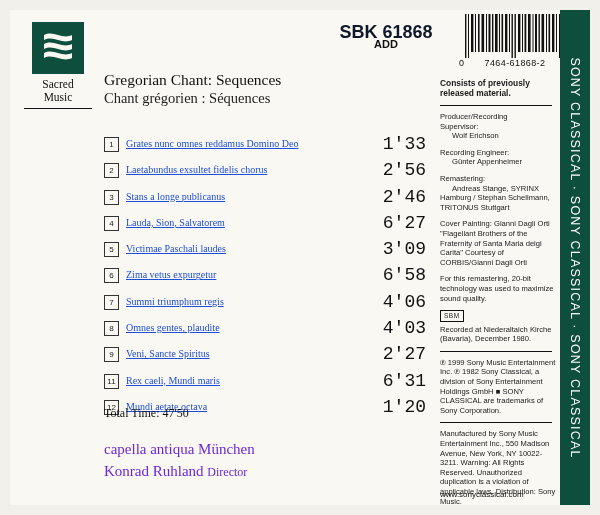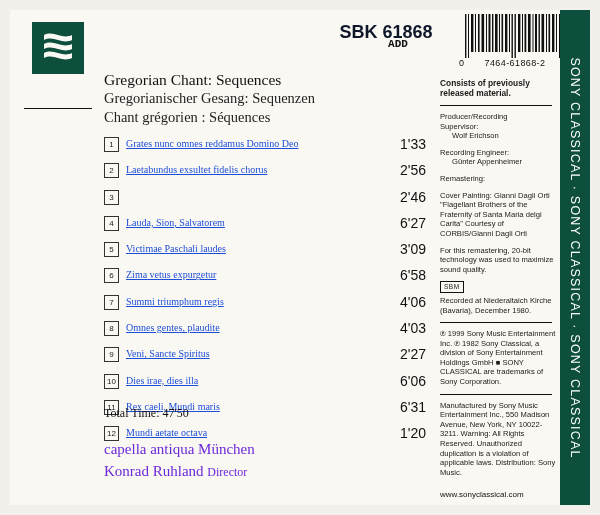--- a/index.html
+++ b/index.html
@@ -44,22 +44,22 @@
   .logo-rule{
     position:absolute;left:24px;top:108px;width:68px;border-top:1px solid #111;
   }
 
   
   .cat-num{
     position:absolute;left:336px;top:22px;width:100px;text-align:center;
     font-family:"Liberation Sans", sans-serif;font-size:18px;font-weight:bold;color:#0f172a;
   }
   .cat-add{
-    position:absolute;left:348px;top:38px;width:100px;text-align:center;
-    font-family:Liberation Mono, monospace;font-size:11px;font-weight:bold;color:#111;
+    position:absolute;left:336px;top:38px;width:100px;text-align:center;
+    font-family:Liberation Sans, sans-serif;font-size:11px;font-weight:bold;color:#111;
   }
   .barcode{
     position:absolute;left:463px;top:14px;width:104px;height:44px;
   }
   .barcode-digits{
     position:absolute;left:459px;top:58px;width:112px;
     font-family:"Liberation Sans", sans-serif;font-size:9px;letter-spacing:0.4px;color:#111;
     display:flex;justify-content:space-between;
   }
 
@@ -76,22 +76,22 @@
     border:1px solid #333;
     font-family:"Liberation Sans", sans-serif;
     font-size:8px;line-height:13px;text-align:center;color:#222;
   }
   .tname{
     position:absolute;left:22px;top:0;
     font-size:10px;line-height:22px;color:#1d4ed8;text-decoration:underline;
   }
   .ttime{
     position:absolute;right:0;top:0;
-    font-size:14px;line-height:22px;color:#111;
-    font-family:Liberation Sans, sans-serif;
+    font-size:18px;line-height:22px;color:#111;
+    font-family:Liberation Mono, monospace;
   }
   .total{
     position:absolute;left:104px;top:406px;width:322px;
     font-size:12px;color:#111;
   }
   .performer{
     position:absolute;left:104px;top:438px;width:330px;
     font-size:15px;line-height:22px;color:#6d28d9;
   }
   .performer .role{font-size:12px;}
@@ -120,20 +120,24 @@
 
 <div class="page">
   <div class="inner"></div>
 
   <div class="logo-box">
     <svg width="36" height="38" viewBox="0 0 36 38" aria-hidden="true">
       <path d="M4 6 C14 1, 22 11, 32 6 L32 11 C22 16, 14 6, 4 11 Z" fill="#faf8f3"></path>
       <path d="M4 15 C14 10, 22 20, 32 15 L32 20 C22 25, 14 15, 4 20 Z" fill="#faf8f3"></path>
       <path d="M4 24 C14 19, 22 29, 32 24 L32 29 C22 34, 14 24, 4 29 Z" fill="#faf8f3"></path>
     </svg>
+  </div>
+  <div class="logo-label">
+    <div>Sacred</div>
+    <div>Music</div>
   </div>
   <div class="logo-rule"></div>
 
   <div class="cat-num">SBK 61868</div>
   <div class="cat-add">ADD</div>
 
   <div class="barcode">
     <svg width="104" height="44" viewBox="0 0 104 44" aria-hidden="true">
       <rect x="0" y="0" width="104" height="44" fill="#faf8f3"></rect>
       <g fill="#111">
@@ -171,37 +175,37 @@
     </svg>
   </div>
   <div class="barcode-digits">
     <span>0</span>
     <span>7464-61868-2</span>
     <span>4</span>
   </div>
 
   <div class="titles">
     <div class="title-line">Gregorian Chant: Sequences</div>
-    <div class="title-line sub">Gregorianischer Gesang: Sequenzen</div>
     <div class="title-line sub">Chant grégorien : Séquences</div>
   </div>
 
   <div class="tracks">
     <div class="track">
       <span class="tnum">1</span>
       <span class="tname">Grates nunc omnes reddamus Domino Deo</span>
       <span class="ttime">1'33</span>
     </div>
     <div class="track">
       <span class="tnum">2</span>
       <span class="tname">Laetabundus exsultet fidelis chorus</span>
       <span class="ttime">2'56</span>
     </div>
     <div class="track">
       <span class="tnum">3</span>
+      <span class="tname">Stans a longe publicanus</span>
       <span class="ttime">2'46</span>
     </div>
     <div class="track">
       <span class="tnum">4</span>
       <span class="tname">Lauda, Sion, Salvatorem</span>
       <span class="ttime">6'27</span>
     </div>
     <div class="track">
       <span class="tnum">5</span>
       <span class="tname">Victimae Paschali laudes</span>
@@ -219,25 +223,20 @@
     </div>
     <div class="track">
       <span class="tnum">8</span>
       <span class="tname">Omnes gentes, plaudite</span>
       <span class="ttime">4'03</span>
     </div>
     <div class="track">
       <span class="tnum">9</span>
       <span class="tname">Veni, Sancte Spiritus</span>
       <span class="ttime">2'27</span>
-    </div>
-    <div class="track">
-      <span class="tnum">10</span>
-      <span class="tname">Dies irae, dies illa</span>
-      <span class="ttime">6'06</span>
     </div>
     <div class="track">
       <span class="tnum">11</span>
       <span class="tname">Rex caeli, Mundi maris</span>
       <span class="ttime">6'31</span>
     </div>
     <div class="track">
       <span class="tnum">12</span>
       <span class="tname">Mundi aetate octava</span>
       <span class="ttime">1'20</span>
@@ -261,20 +260,21 @@
       <div>Producer/Recording</div>
       <div>Supervisor:</div>
       <div><b>Wolf Erichson</b></div>
     </div>
     <div class="blk">
       <div>Recording Engineer:</div>
       <div><b>Günter Appenheimer</b></div>
     </div>
     <div class="blk">
       <div>Remastering:</div>
+      <div><b>Andreas Stange, SYRINX Hamburg / Stephan Schellmann, TRITONUS Stuttgart</b></div>
     </div>
     <div class="blk">Cover Painting: Gianni Dagli Orti "Flagellant Brothers of the Fraternity of Santa Maria delgi Carita" Courtesy of CORBIS/Gianni Dagli Orti</div>
     <div class="blk">For this remastering, 20-bit technology was used to maximize sound quality.</div>
     <div class="sbm">SBM</div>
     <div class="blk">Recorded at Niederaltaich Kirche (Bavaria), December 1980.</div>
     <div class="rule"></div>
     <div class="blk">℗ 1999 Sony Music Entertainment Inc. ℗ 1982 Sony Classical, a division of Sony Entertainment Holdings GmbH ■ SONY CLASSICAL are trademarks of Sony Corporation.</div>
     <div class="rule"></div>
     <div class="blk">Manufactured by Sony Music Entertainment Inc., 550 Madison Avenue, New York, NY 10022-3211. Warning: All Rights Reserved. Unauthorized duplication is a violation of applicable laws. Distribution: Sony Music.</div>
   </div>

